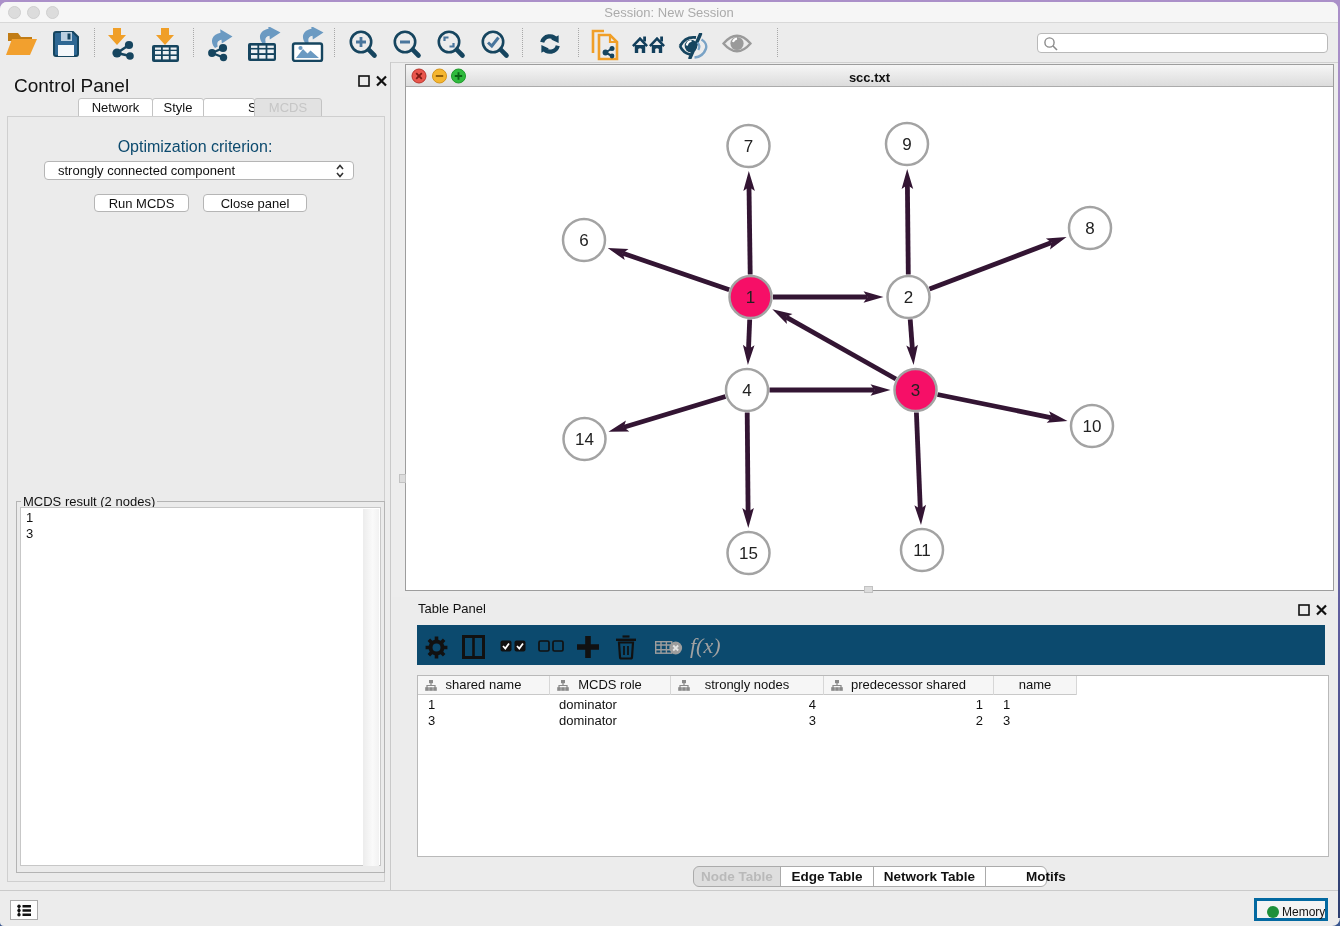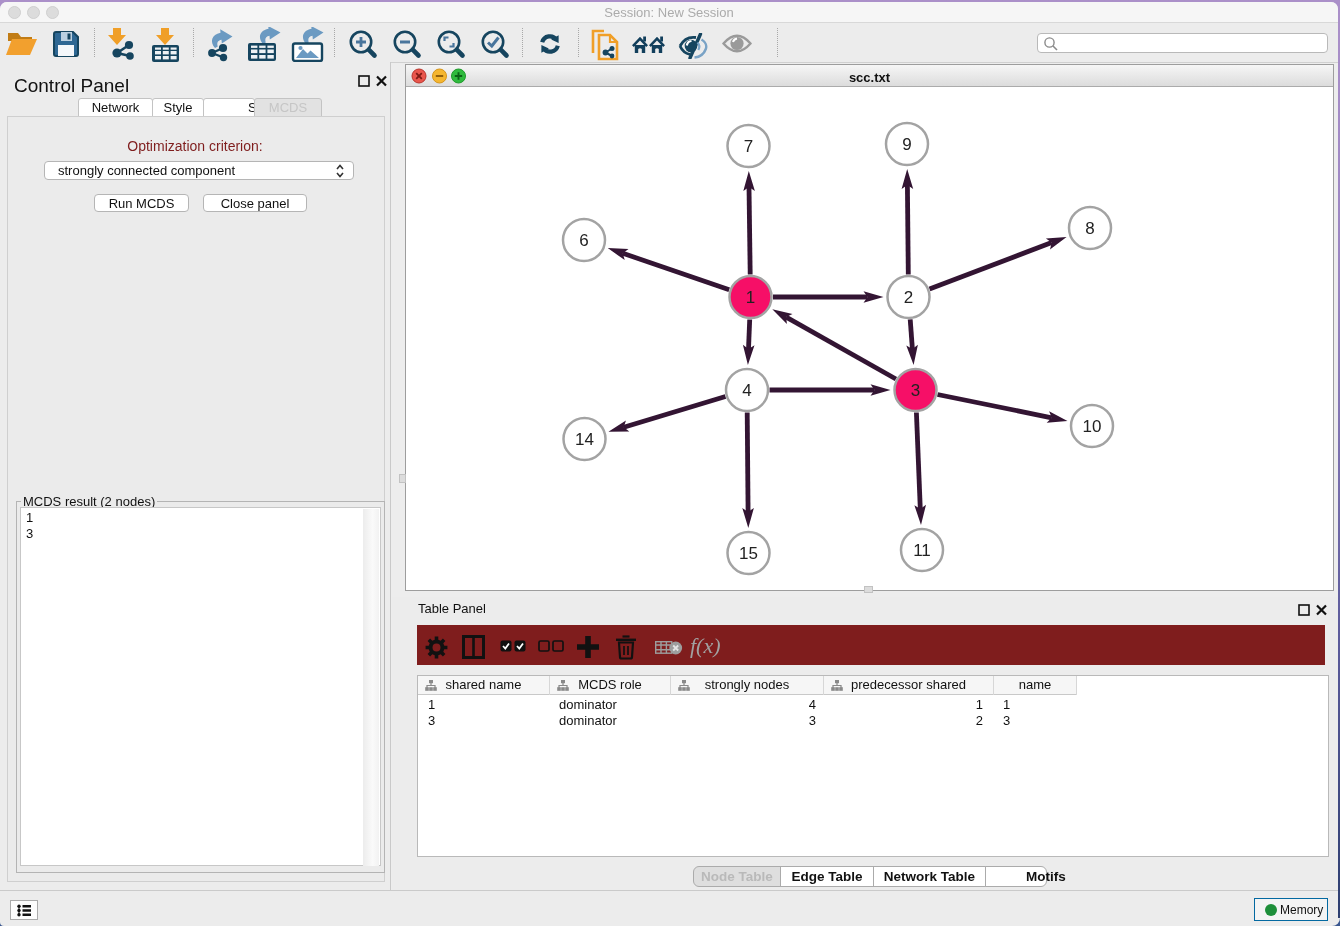--- a/index.html
+++ b/index.html
@@ -14,46 +14,46 @@
 #toolbar { position:absolute; left:0; top:21px; width:100%; height:40px; background:#ececec; border-bottom:1px solid #d0d0d0; }
 .tbi { position:absolute; top:4px; }
 .tbsep { position:absolute; top:5px; height:29px; width:0; border-left:1px dotted #a8a8a8; }
 #searchbox { position:absolute; left:1037px; top:31px; width:291px; height:20px; background:#fff; border:1px solid #b9b9b9; border-radius:4px; }
 
 #cp { position:absolute; left:0; top:60px; width:391px; height:828px; background:#ececec; border-right:1px solid #c9c9c9; }
 #cp-title { position:absolute; left:14px; top:13px; font-size:19px; color:#111; }
 #cp-tabs { position:absolute; left:78px; top:36px; height:19px; }
 .tab { position:absolute; top:0; height:19px; border:1px solid #c3c3c3; border-radius:3px 3px 0 0; background:#fff; font-size:13px; color:#111; text-align:center; line-height:17px; }
 #cp-content { position:absolute; left:7px; top:54px; width:378px; height:766px; background:#ebebeb; border:1px solid #cfcfcf; }
-#opt-label { position:absolute; left:0; top:76px; width:100%; text-align:center; font-size:14px; color:#7f1d1d; }
+#opt-label { position:absolute; left:0; top:76px; width:100%; text-align:center; font-size:16px; color:#0c4a6e; }
 #dropdown { position:absolute; left:44px; top:99px; width:310px; height:19px; background:#fff; border:1px solid #b5b5b5; border-radius:4px; font-size:13px; color:#111; line-height:17px; padding-left:13px; }
 .btn { position:absolute; top:132px; height:18px; background:#fff; border:1px solid #b5b5b5; border-radius:4px; font-size:13px; color:#111; text-align:center; line-height:17px; }
 #fieldset { position:absolute; left:16px; top:439px; width:369px; height:372px; border:1px solid #b4b4b4; }
 #fieldset-legend { position:absolute; left:4px; top:-8px; background:#ebebeb; padding:0 2px; font-size:13px; color:#111; }
 #resultarea { position:absolute; left:3px; top:5px; width:361px; height:359px; background:#fff; border:1px solid #c7c7c7; font-size:13px; color:#111; line-height:16px; padding:2px 0 0 5px; }
 #result-scroll { position:absolute; right:1px; top:1px; width:16px; height:357px; background:linear-gradient(90deg,#ececec,#fafafa 60%,#f2f2f2); }
 
 #netwin { position:absolute; left:405px; top:62px; width:929px; height:527px; background:#fff; border:1px solid #9d9d9d; }
 #net-titlebar { position:absolute; left:0; top:0; width:100%; height:22px; background:linear-gradient(180deg,#f6f6f6,#dcdcdc); border-bottom:1px solid #ababab; }
 #net-title { position:absolute; top:5px; width:100%; text-align:center; font-size:13px; font-weight:bold; color:#111; }
 
 #tp { position:absolute; left:392px; top:595px; width:946px; height:293px; background:#ececec; }
 #tp-title { position:absolute; left:26px; top:4px; font-size:13px; color:#111; }
-#tp-toolbar { position:absolute; left:25px; top:28px; width:908px; height:40px; background:#7f1d1d; }
+#tp-toolbar { position:absolute; left:25px; top:28px; width:908px; height:40px; background:#0c4a6e; }
 #tbl { position:absolute; left:25px; top:78px; width:912px; height:182px; background:#fff; border:1px solid #b9b9b9; }
 #tbl-hdr { position:absolute; left:0; top:0; width:659px; height:19px; background:#f6f6f6; border-bottom:1px solid #c9c9c9; }
 .th { position:absolute; top:0; height:19px; border-right:1px solid #d7d7d7; font-size:13px; color:#111; text-align:center; line-height:18px; }
 .td { position:absolute; font-size:13px; color:#111; height:16px; line-height:16px; }
 .treeicon { position:absolute; top:4px; }
 #tp-tabs { position:absolute; left:301px; top:269px; height:21px; }
 .btab { position:absolute; top:0; height:21px; border:1px solid #ababab; background:#fff; font-size:13.5px; font-weight:bold; color:#111; text-align:center; line-height:19px; }
 
 #statusbar { position:absolute; left:0; top:888px; width:100%; height:36px; background:#ececec; border-top:1px solid #cacaca; }
 #list-btn { position:absolute; left:10px; top:9px; width:28px; height:20px; background:#fdfdfd; border:1px solid #ababab; }
-#mem-btn { position:absolute; left:1254px; top:7px; width:74px; height:23px; background:#f4f4f4; border:1px solid #0369a1; font-size:13px; color:#111;text-decoration:underline; }
+#mem-btn { position:absolute; left:1254px; top:7px; width:74px; height:23px; background:#f4f4f4; border:3px solid #0369a1; font-size:13px; color:#111;text-decoration:underline; }
 </style>
 </head>
 <body>
 <svg width="0" height="0" style="position:absolute;">
   <defs>
     <g id="tree" fill="#898989">
       <rect x="4" y="0" width="4" height="3.2"></rect>
       <path d="M6 3 V5.5 M2 8 V5.5 H10 V8" fill="none" stroke="#898989" stroke-width="1.2"></path>
       <rect x="0.2" y="7.2" width="3.6" height="3.6"></rect>
       <rect x="4.2" y="7.2" width="3.6" height="3.6"></rect>

